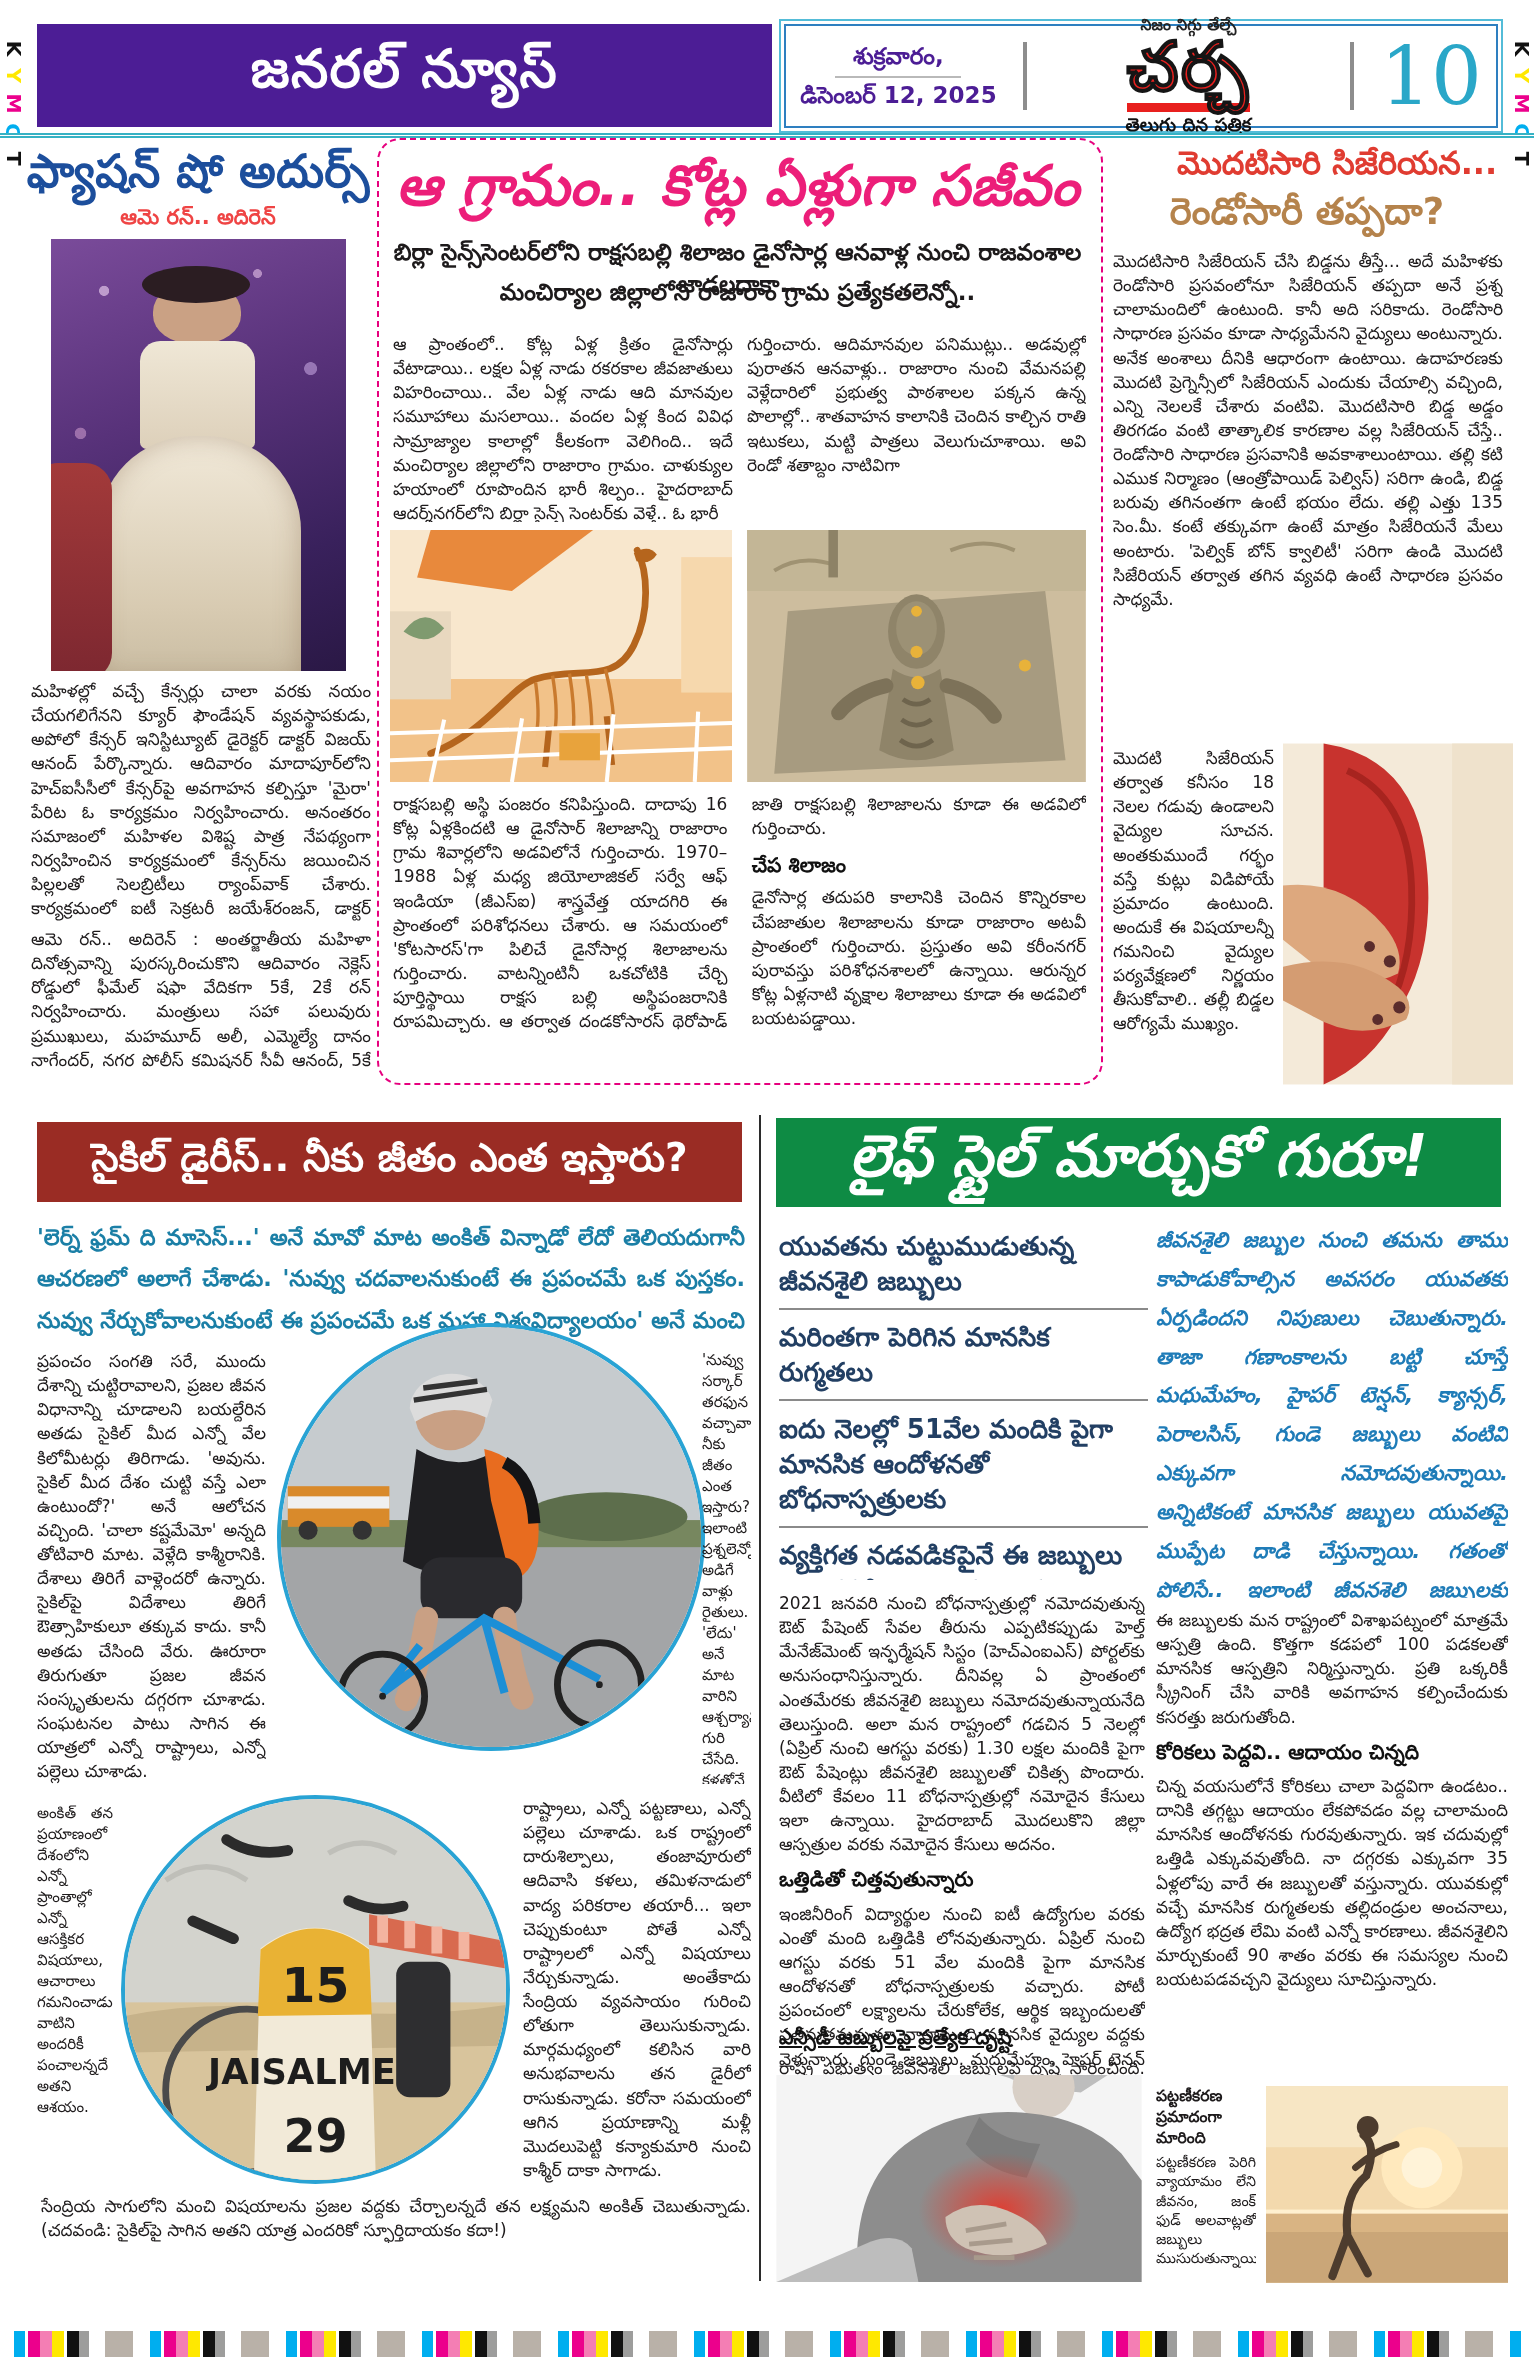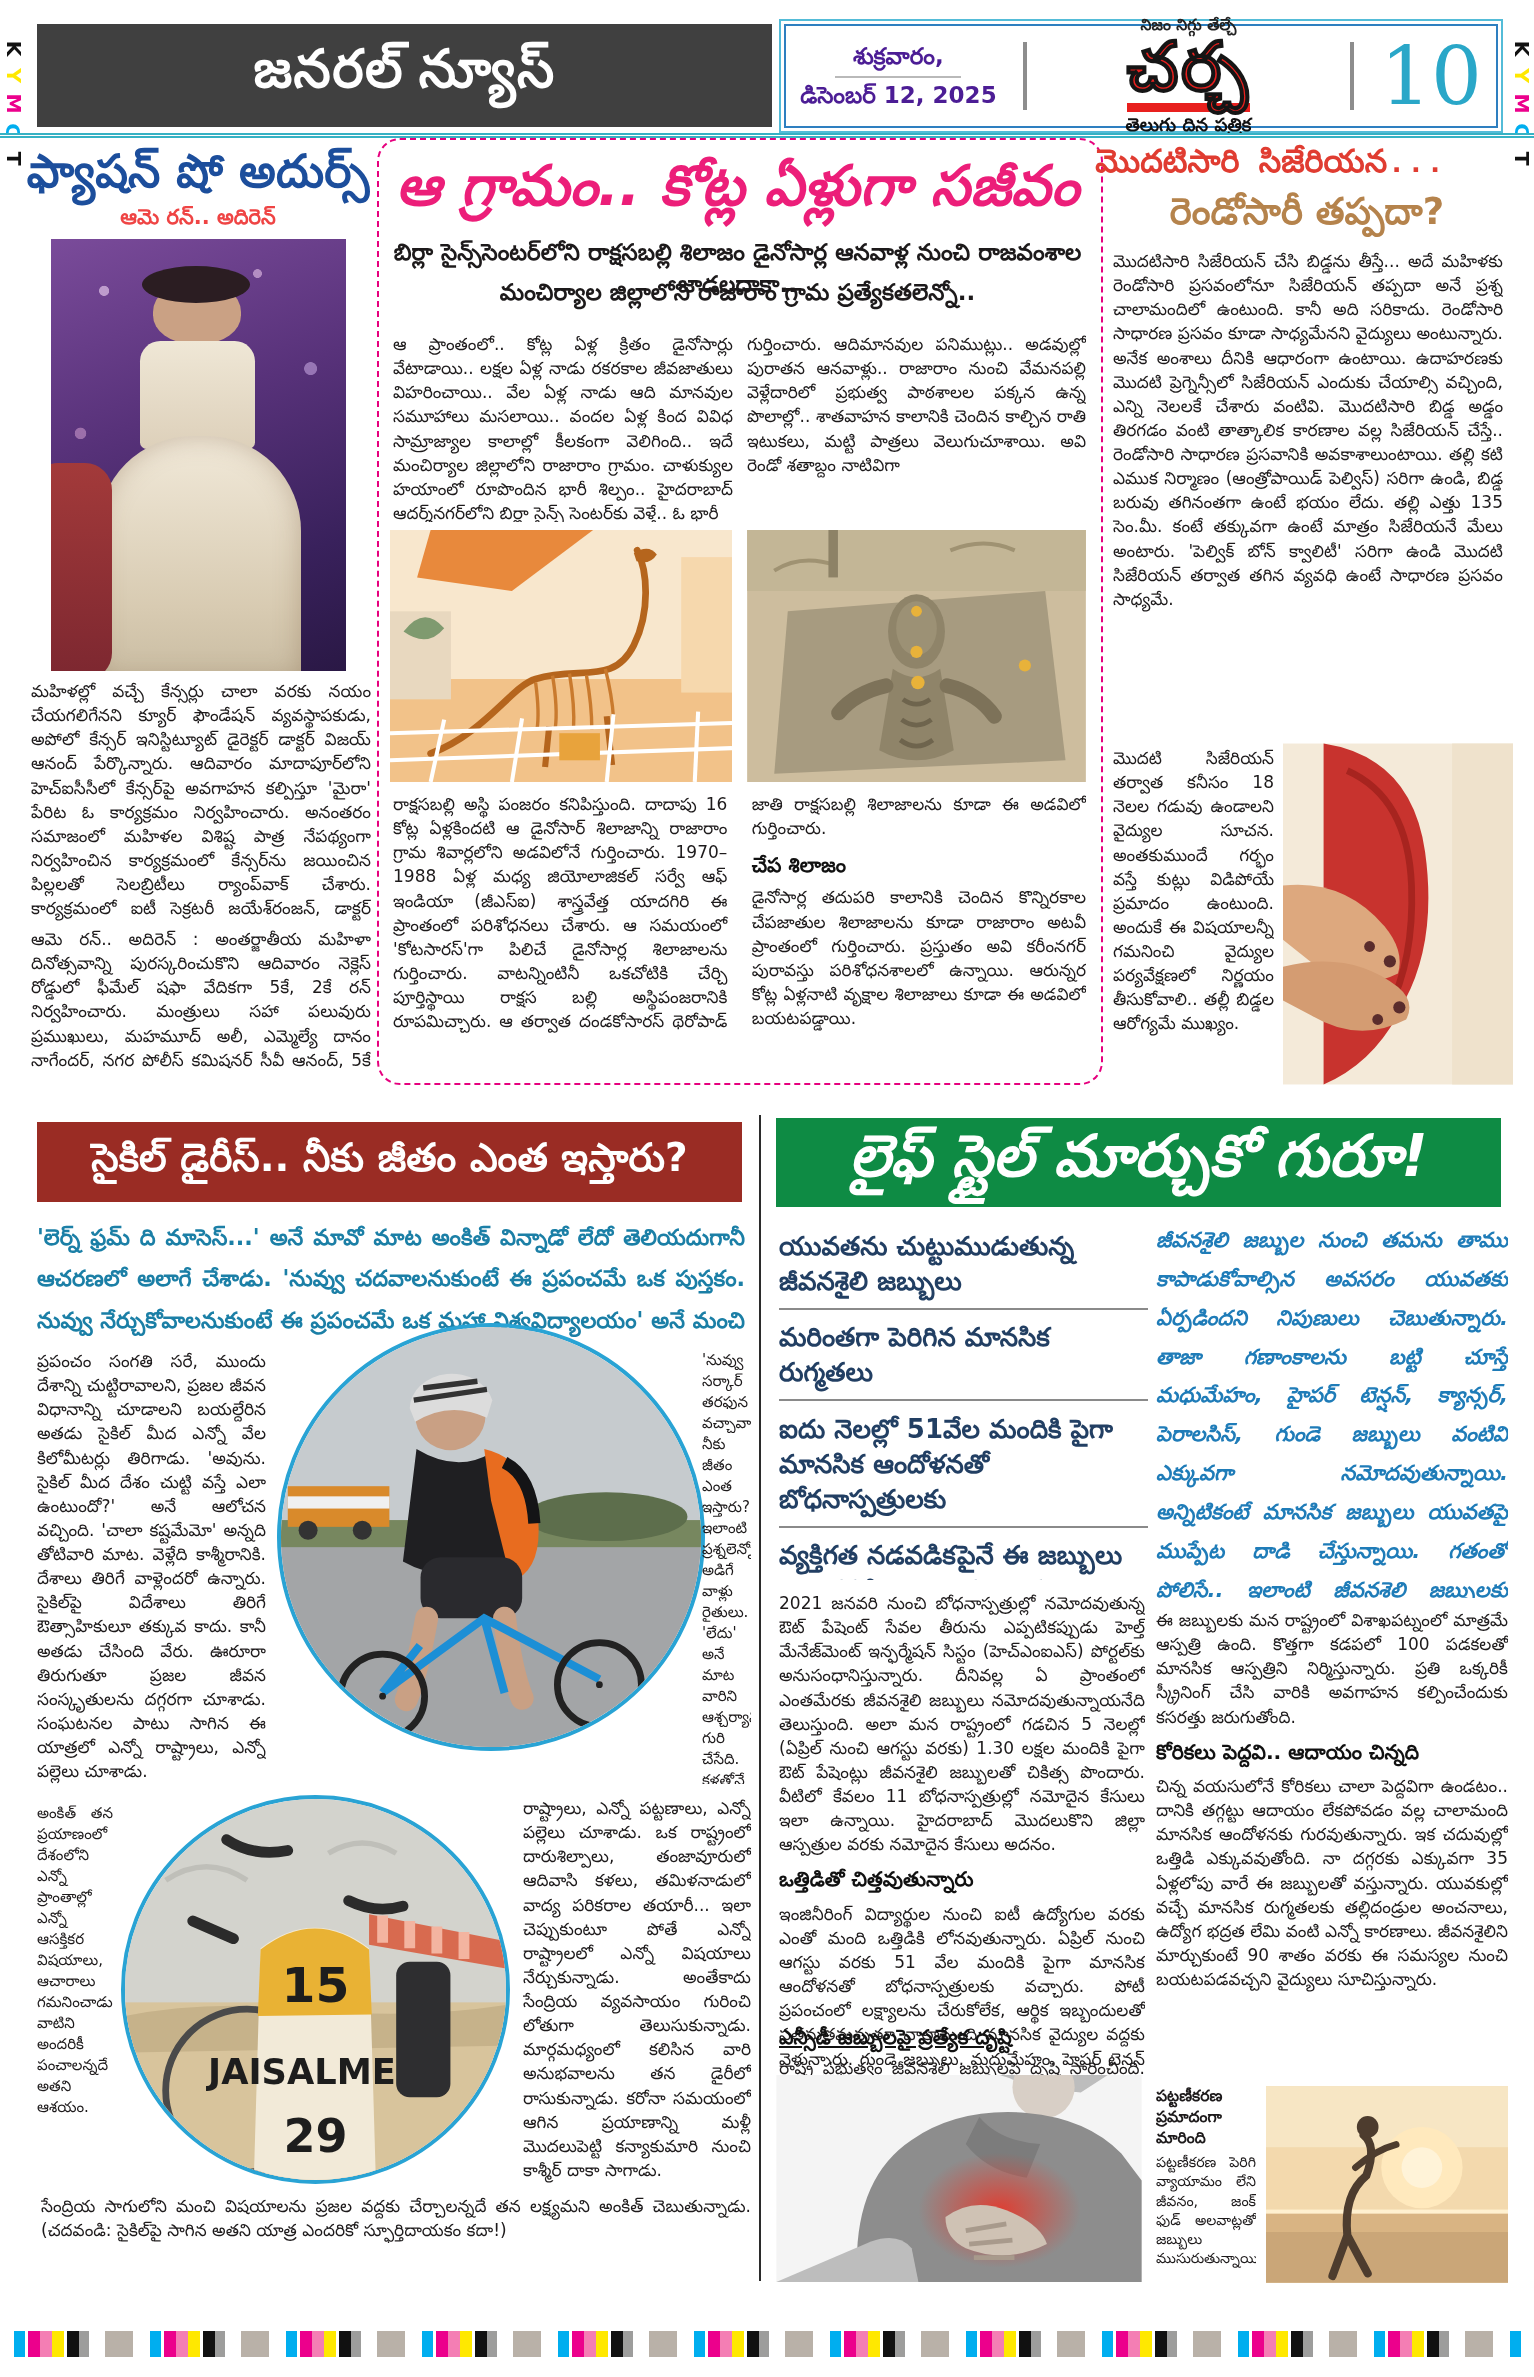--- a/index.html
+++ b/index.html
@@ -2,21 +2,21 @@
 <html style="font-size:11px"><head>
 <meta charset="utf-8">
 <style>
   html,body{margin:0;padding:0;background:#e9e9e9;}
   #page{position:relative;width:1534px;height:2377px;background:#fff;
         font-family:"DejaVu Sans","Liberation Sans",sans-serif;color:#1d1a1b;overflow:hidden;}
   .abs{position:absolute;}
   .just{text-align:justify;}
   .clip{overflow:hidden;}
   
-  .section-banner{background:#404040;display:flex;align-items:center;justify-content:center;font-family:Liberation Serif, serif;}
+  .section-banner{background:#4c1d95;display:flex;align-items:center;justify-content:center;}
   .section-banner span{color:#fff;font-size:53px;font-weight:800;letter-spacing:1.4px;}
   .head-box{border:2.7px solid #53bcd8;background:#fff;}
   .head-inner{position:absolute;inset:3.4px;border:2px solid #2e7fc0;display:flex;align-items:center;}
   .date-block{width:224px;text-align:center;color:#4c1d95;font-weight:800;font-size:23px;line-height:1.5;}
   .date-block .d1{display:inline-block;border-bottom:2px solid #b9b9b9;padding:0 17.6px 2.7px;}
   .vdiv{width:4.7px;height:68px;background:#8d8d8d;margin:0 12.2px;}
   .brand{flex:1;text-align:center;line-height:1;}
   .brand .tag-top{font-size:15.6px;color:#222;font-weight:600;}
   .brand .name{font-size:68px;font-weight:800;color:#e8201e;-webkit-text-stroke:2px #151515;
                letter-spacing:2.7px;display:inline-block;border-bottom:9.5px solid #e8201e;padding-bottom:1.4px;}
@@ -176,21 +176,21 @@
     </svg>
   </div>
 
   <div class="abs twocol body-txt just clip" style="left:393px;top:792px;width:693px;height:270px;">
     <div>రాక్షసబల్లి అస్థి పంజరం కనిపిస్తుంది. దాదాపు 16 కోట్ల ఏళ్లకిందటి ఆ డైనోసార్ శిలాజాన్ని రాజారాం గ్రామ శివార్లలోని అడవిలోనే గుర్తించారు. 1970–1988 ఏళ్ల మధ్య జియోలాజికల్ సర్వే ఆఫ్ ఇండియా (జీఎస్ఐ) శాస్త్రవేత్త యాదగిరి ఈ ప్రాంతంలో పరిశోధనలు చేశారు. ఆ సమయంలో 'కోటసారస్'గా పిలిచే డైనోసార్ల శిలాజాలను గుర్తించారు. వాటన్నింటినీ ఒకచోటికి చేర్చి పూర్తిస్థాయి రాక్షస బల్లి అస్థిపంజరానికి రూపమిచ్చారు. ఆ తర్వాత దండకోసారస్ థెరోపాడ్ జాతి రాక్షసబల్లి శిలాజాలను కూడా ఈ అడవిలో గుర్తించారు.</div>
     <div class="subhead">చేప శిలాజం</div>
     <div>డైనోసార్ల తదుపరి కాలానికి చెందిన కొన్నిరకాల చేపజాతుల శిలాజాలను కూడా రాజారాం అటవీ ప్రాంతంలో గుర్తించారు. ప్రస్తుతం అవి కరీంనగర్ పురావస్తు పరిశోధనశాలలో ఉన్నాయి. ఆరున్నర కోట్ల ఏళ్లనాటి వృక్షాల శిలాజాలు కూడా ఈ అడవిలో బయటపడ్డాయి.</div>
 
   </div>
 
-  <div class="abs h-ces1" style="left:1074px;top:144px;width:392px;font-family:Liberation Mono, monospace;">మొదటిసారి సిజేరియన...</div>
+  <div class="abs h-ces1" style="left:1141px;top:144px;width:392px;">మొదటిసారి సిజేరియన...</div>
   <div class="abs h-ces2" style="left:1111px;top:190px;width:392px;">రెండోసారీ తప్పదా?</div>
   <div class="abs body-txt just clip" style="left:1113px;top:249px;width:390px;height:489px;">మొదటిసారి సిజేరియన్ చేసి బిడ్డను తీస్తే... అదే మహిళకు రెండోసారి ప్రసవంలోనూ సిజేరియన్ తప్పదా అనే ప్రశ్న చాలామందిలో ఉంటుంది. కానీ అది సరికాదు. రెండోసారి సాధారణ ప్రసవం కూడా సాధ్యమేనని వైద్యులు అంటున్నారు. అనేక అంశాలు దీనికి ఆధారంగా ఉంటాయి. ఉదాహరణకు మొదటి ప్రెగ్నెన్సీలో సిజేరియన్ ఎందుకు చేయాల్సి వచ్చింది, ఎన్ని నెలలకే చేశారు వంటివి. మొదటిసారి బిడ్డ అడ్డం తిరగడం వంటి తాత్కాలిక కారణాల వల్ల సిజేరియన్ చేస్తే.. రెండోసారి సాధారణ ప్రసవానికి అవకాశాలుంటాయి. తల్లి కటి ఎముక నిర్మాణం (ఆంత్రోపాయిడ్ పెల్విస్) సరిగా ఉండి, బిడ్డ బరువు తగినంతగా ఉంటే భయం లేదు. తల్లి ఎత్తు 135 సెం.మీ. కంటే తక్కువగా ఉంటే మాత్రం సిజేరియనే మేలు అంటారు. 'పెల్విక్ బోన్ క్వాలిటీ' సరిగా ఉండి మొదటి సిజేరియన్ తర్వాత తగిన వ్యవధి ఉంటే సాధారణ ప్రసవం సాధ్యమే.</div>
   <div class="abs body-txt just clip" style="left:1113px;top:746px;width:161px;height:338px;">మొదటి సిజేరియన్ తర్వాత కనీసం 18 నెలల గడువు ఉండాలని వైద్యుల సూచన. అంతకుముందే గర్భం వస్తే కుట్లు విడిపోయే ప్రమాదం ఉంటుంది. అందుకే ఈ విషయాలన్నీ గమనించి వైద్యుల పర్యవేక్షణలో నిర్ణయం తీసుకోవాలి.. తల్లీ బిడ్డల ఆరోగ్యమే ముఖ్యం.</div>
   <div class="abs photo" style="left:1283px;top:743px;width:230px;height:342px;">
     <svg width="230" height="342" viewBox="0 0 340 504">
       <rect width="340" height="504" fill="#f4ead9"></rect>
       <rect x="250" width="90" height="504" fill="#efe2cc"></rect>
       <path d="M60 0 q130 20 150 160 q18 130 -30 220 q-40 90 -120 124 L60 504 Z" fill="#c8332e"></path>
       <path d="M95 40 q90 40 95 170 q4 110 -35 185" stroke="#a7241f" stroke-width="10" fill="none"></path>
       <path d="M0 210 q90 -10 150 60 q30 36 20 70 q-60 30 -120 -10 L0 290 Z" fill="#dda87e"></path>

